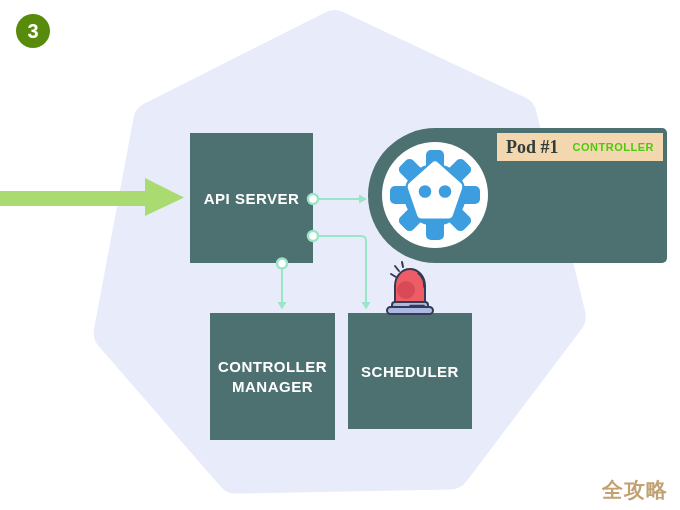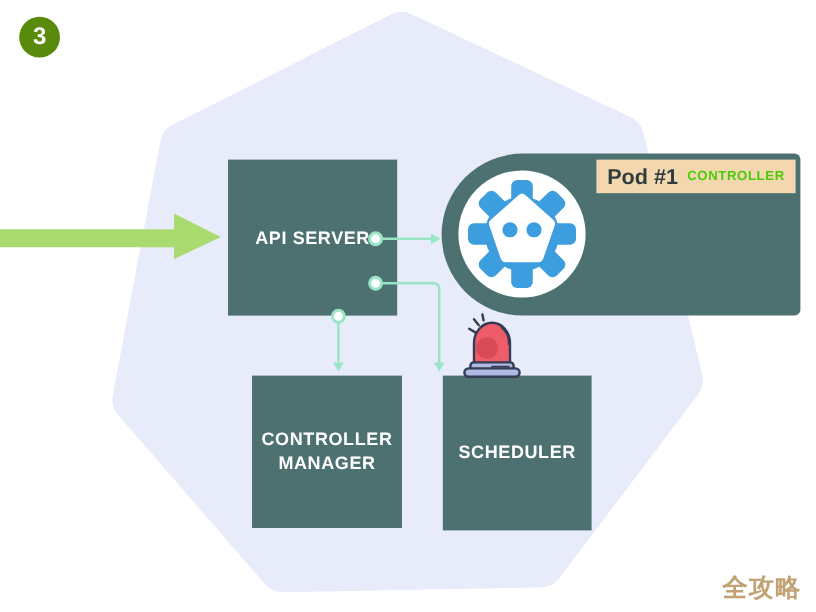--- a/index.html
+++ b/index.html
@@ -16,38 +16,38 @@
     left:16px;top:14px;width:34px;height:34px;border-radius:50%;
     background:#588a0c;color:#ffffff;font-weight:bold;font-size:20px;
     display:flex;align-items:center;justify-content:center;
   }
   
   .node-box{
     background:#4d7170;color:#ffffff;font-weight:bold;
     display:flex;align-items:center;justify-content:center;text-align:center;
     letter-spacing:0.5px;
   }
-  .box-api{left:190px;top:133px;width:141px;height:130px;font-size:15px;}
+  .box-api{left:190px;top:133px;width:123px;height:130px;font-size:15px;}
   .box-cm{left:210px;top:313px;width:125px;height:127px;font-size:15px;line-height:20px;padding:0 6px;box-sizing:border-box;justify-content:center;}
-  .box-sched{left:348px;top:313px;width:124px;height:129px;font-size:15px;margin-left:21px;}
+  .box-sched{left:348px;top:313px;width:124px;height:116px;font-size:15px;}
   
   .pod-capsule{
     left:368px;top:128px;width:299px;height:135px;
     background:#4d7170;border-radius:68px 5px 5px 68px;
   }
   .pod-circle{
     position:absolute;left:14px;top:14px;width:106px;height:106px;border-radius:50%;
     background:#ffffff;display:flex;align-items:center;justify-content:center;
   }
   .pod-titlebar{
     position:absolute;left:129px;top:5px;width:166px;height:28px;
     background:#f3d8af;display:flex;align-items:center;justify-content:space-between;
     padding:0 9px;box-sizing:border-box;
   }
-  .pod-name{font-size:18px;font-weight:bold;color:#303d3c;}
+  .pod-name{font-size:18px;font-weight:bold;color:#303d3c;font-family:Liberation Serif, serif;}
   .pod-status{font-size:11px;font-weight:bold;color:#4ccb0c;letter-spacing:0.5px;}
   
   #connector-svg{left:0;top:0;width:680px;height:510px;pointer-events:none;}
   
   #siren-svg{left:384px;top:258px;width:52px;height:58px;}
   
   .watermark{
     right:12px;top:476px;font-size:21px;font-weight:bold;color:#c2a273;
     letter-spacing:1px;font-family:Liberation Mono, monospace;
   }

